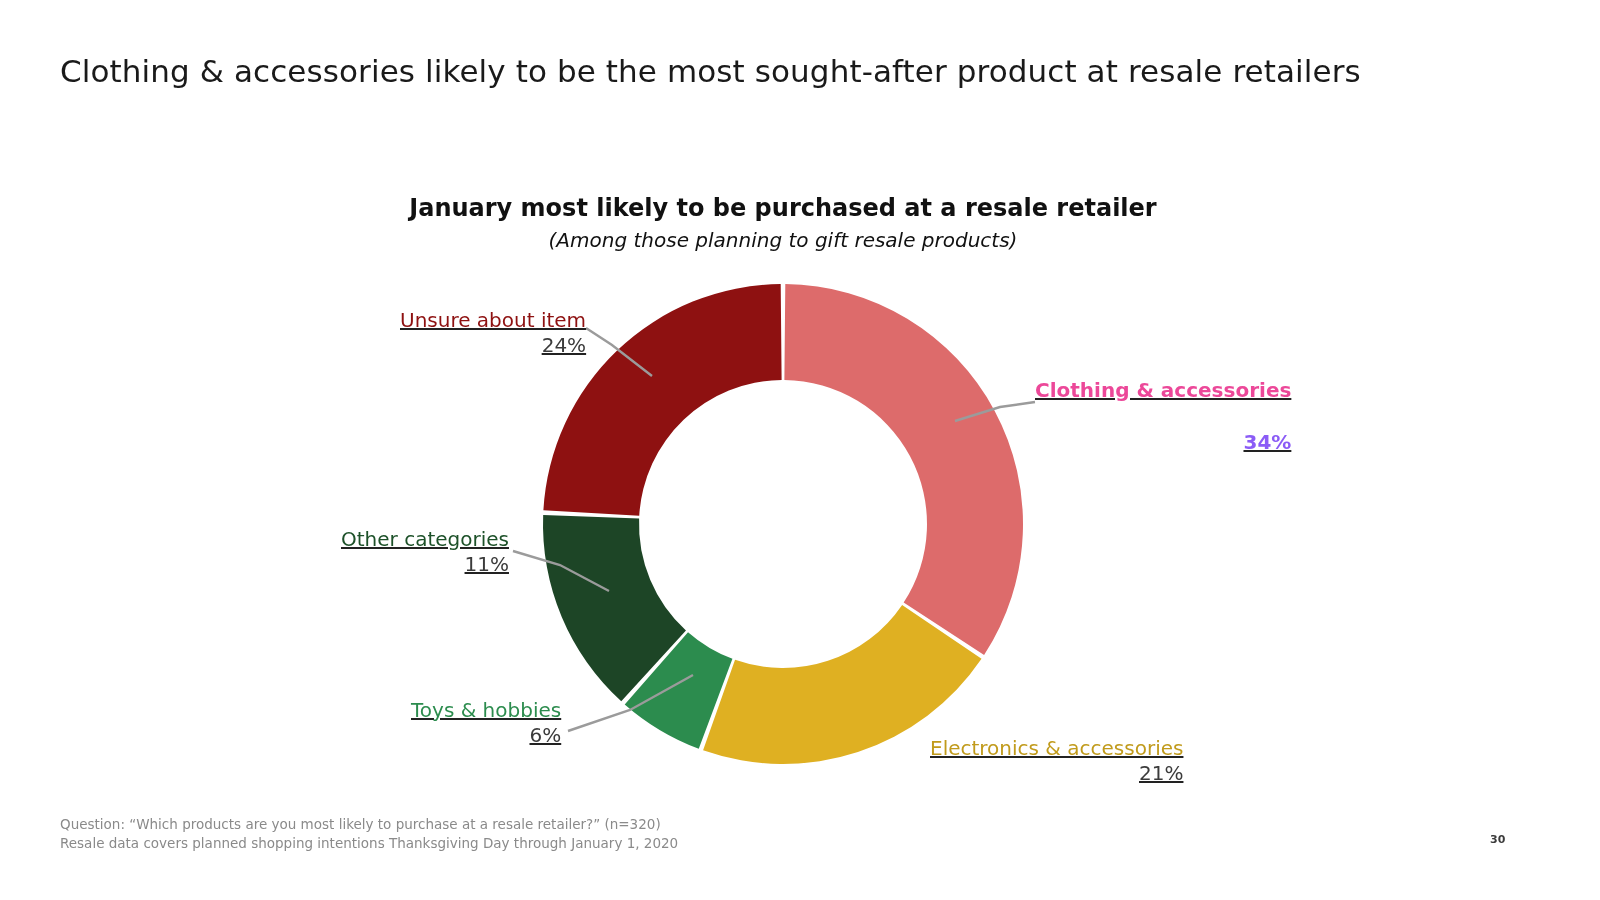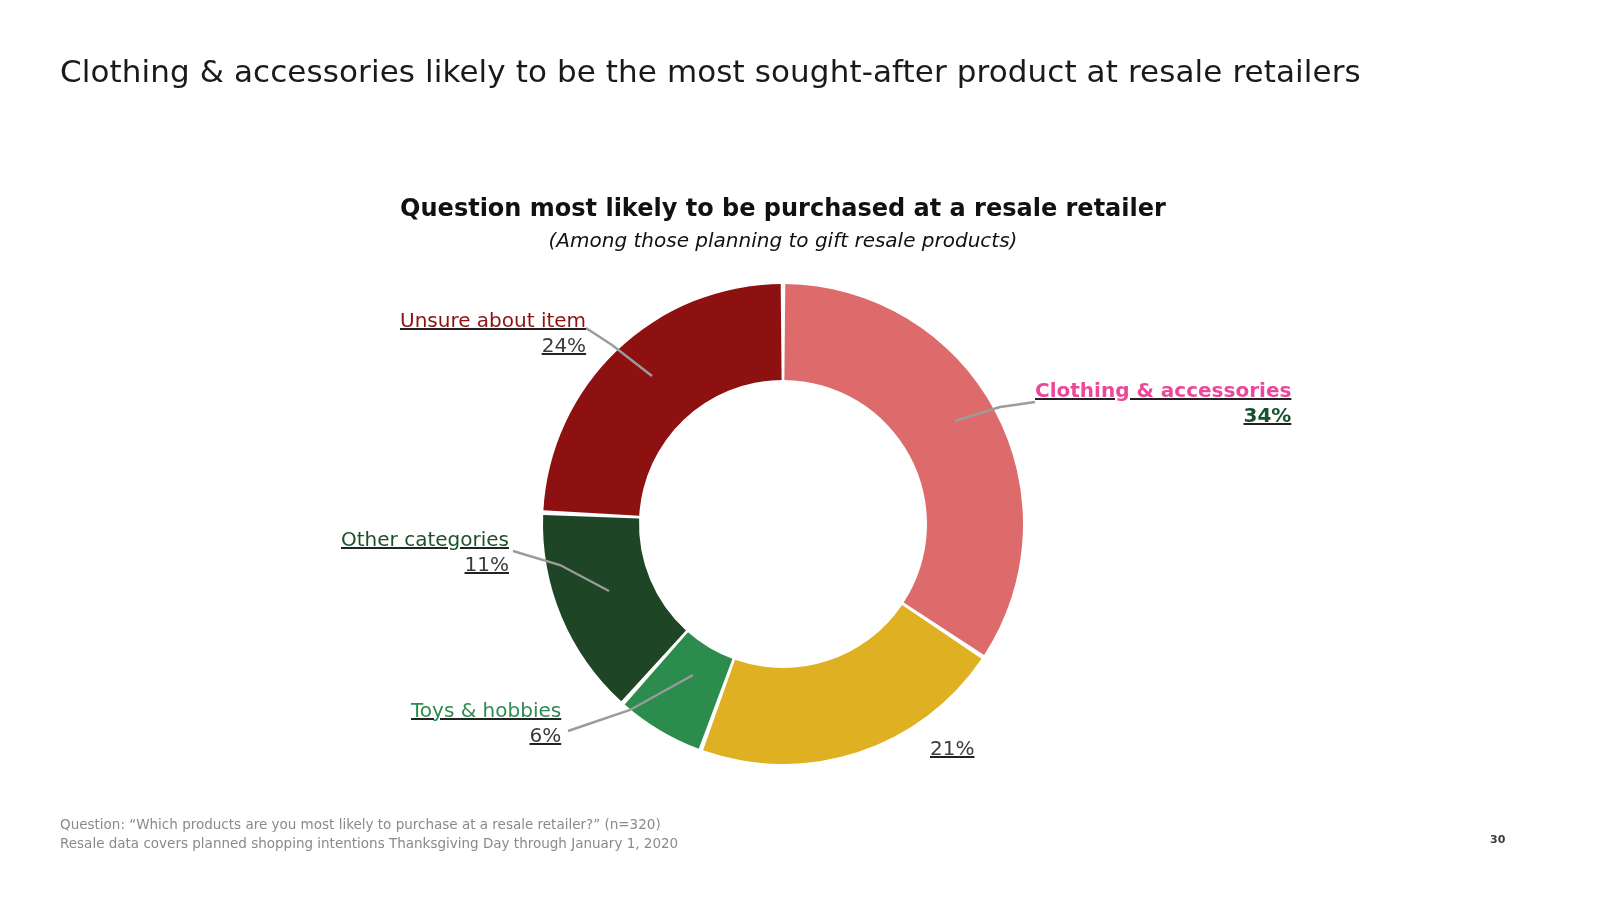--- a/index.html
+++ b/index.html
@@ -80,21 +80,21 @@
   .dlabel .nm { display: block; text-align: center; }
 
   #label-clothing {
     left: 1035px;
     top: 378px;
     text-align: center;
     font-weight: bold;
     font-size: 20px;
   }
   #label-clothing .nm { color: #ec4899; }
-  #label-clothing .pct { font-weight: bold; color: #14532d; }
+  #label-clothing .pct { font-weight: bold; color: #8b5cf6; margin-top: 27px; }
 
   #label-electronics {
     left: 930px;
     top: 736px;
     text-align: center;
   }
   #label-electronics .nm { color: #C19B1C; }
 
   #label-toys {
     left: 411px;
@@ -137,21 +137,21 @@
     font-weight: bold;
     color: #3b3b3b;
   }
 </style>
 </head>
 <body>
 
 <div id="slide-title">Clothing &amp; accessories likely to be the most sought-after product at resale retailers</div>
 
 <div id="chart-heading">
-  <div class="ch-title">Question most likely to be purchased at a resale retailer</div>
+  <div class="ch-title">January most likely to be purchased at a resale retailer</div>
   <div class="ch-sub">(Among those planning to gift resale products)</div>
 </div>
 
 <div id="donut-wrap">
   <svg width="1600" height="900" viewBox="0 0 1600 900">
     <g id="donut-slices">
         <path d="M 785.30 284.01 A 240 240 0 0 1 984.08 655.02 L 903.65 602.61 A 144 144 0 0 0 784.38 380.01 Z" fill="#DD6B6B"></path>
         <path d="M 981.53 658.85 A 240 240 0 0 1 703.08 750.30 L 735.05 659.78 A 144 144 0 0 0 902.12 604.91 Z" fill="#DFB022"></path>
         <path d="M 698.75 748.73 A 240 240 0 0 1 624.70 704.39 L 688.02 632.23 A 144 144 0 0 0 732.45 658.84 Z" fill="#2C8C4E"></path>
         <path d="M 621.27 701.32 A 240 240 0 0 1 543.17 514.88 L 639.10 518.53 A 144 144 0 0 0 685.96 630.39 Z" fill="#1D4526"></path>
@@ -171,20 +171,21 @@
     </g>
   </svg>
 </div>
 
 <div class="dlabel" id="label-clothing">
   <span class="nm">Clothing &amp; accessories</span>
   <span class="pct">34%</span>
 </div>
 
 <div class="dlabel" id="label-electronics">
+  <span class="nm">Electronics &amp; accessories</span>
   <span class="pct">21%</span>
 </div>
 
 <div class="dlabel" id="label-toys">
   <span class="nm">Toys &amp; hobbies</span>
   <span class="pct">6%</span>
 </div>
 
 <div class="dlabel" id="label-other">
   <span class="nm">Other categories</span>

